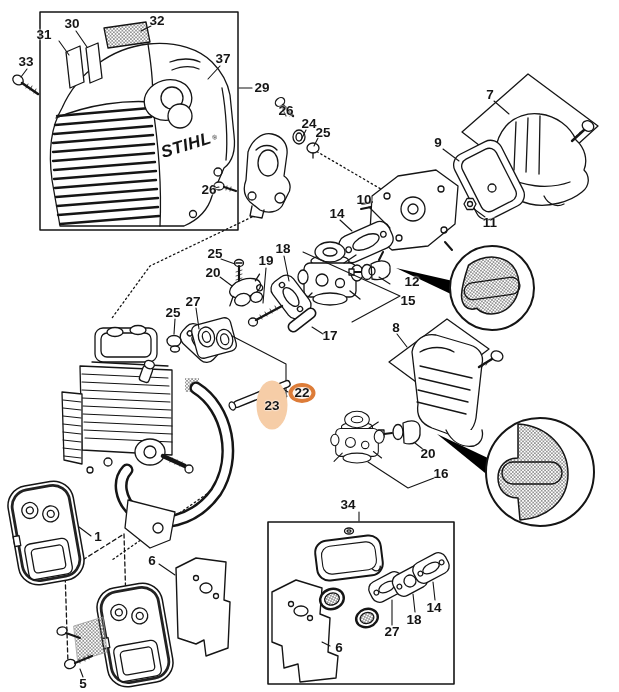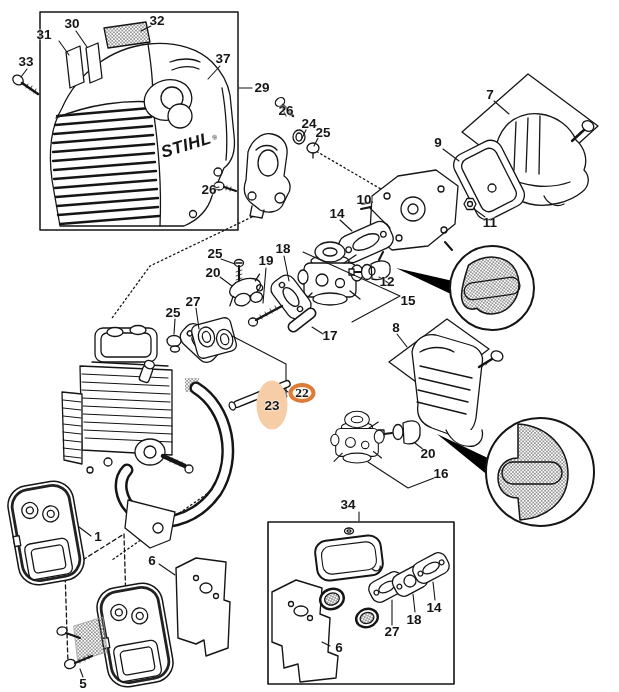--- a/index.html
+++ b/index.html
@@ -4,21 +4,21 @@
 <style>
   :root { --hl:#dd7c38; --hl-soft:#f6cda7; --ink:#151515; }
   * { box-sizing:border-box; }
   body { margin:0; background:#fff; font-family:"Liberation Sans", sans-serif; }
   .stage { position:relative; width:619px; height:692px; background:#fff; overflow:hidden; }
   .stage svg { position:absolute; left:0; top:0; }
   .co { position:absolute; transform:translate(-50%,-50%); font-weight:bold;
         font-size:13.5px; color:var(--ink); line-height:1; white-space:nowrap;
         text-shadow:0 0 2px #fff, 0 0 2px #fff; }
   .co.ring { width:27px; height:20px; border:4px solid var(--hl); border-radius:50%;
-             background:#fdf4ec; display:flex; align-items:center; justify-content:center;font-family:Liberation Serif, serif; }
+             background:#fdf4ec; display:flex; align-items:center; justify-content:center; }
   .co.soft { width:31px; height:49px; border-radius:50%; background:var(--hl-soft);
              display:flex; align-items:center; justify-content:center;text-align:right; }
 </style>
 </head>
 <body>
 
 <div class="stage">
 
 <svg id="art" width="619" height="692" viewBox="0 0 619 692">
   <defs>
@@ -375,21 +375,21 @@
 <span class="co" style="left:209px;top:190px">26</span>
 <span class="co" style="left:490px;top:95px">7</span>
 <span class="co" style="left:438px;top:143px">9</span>
 <span class="co" style="left:364px;top:200px">10</span>
 <span class="co" style="left:337px;top:214px">14</span>
 <span class="co" style="left:490px;top:223px">11</span>
 <span class="co" style="left:283px;top:249px">18</span>
 <span class="co" style="left:215px;top:254px">25</span>
 <span class="co" style="left:266px;top:261px">19</span>
 <span class="co" style="left:213px;top:273px">20</span>
-<span class="co" style="left:387px;top:282px">12</span>
+<span class="co" style="left:412px;top:282px">12</span>
 <span class="co" style="left:408px;top:301px">15</span>
 <span class="co" style="left:193px;top:302px">27</span>
 <span class="co" style="left:173px;top:313px">25</span>
 <span class="co" style="left:396px;top:328px">8</span>
 <span class="co" style="left:330px;top:336px">17</span>
 <span class="co ring" style="left:302px;top:393px">
       <span>22</span>
     </span>
 <span class="co soft" style="left:272px;top:405px">
       <span>23</span>

